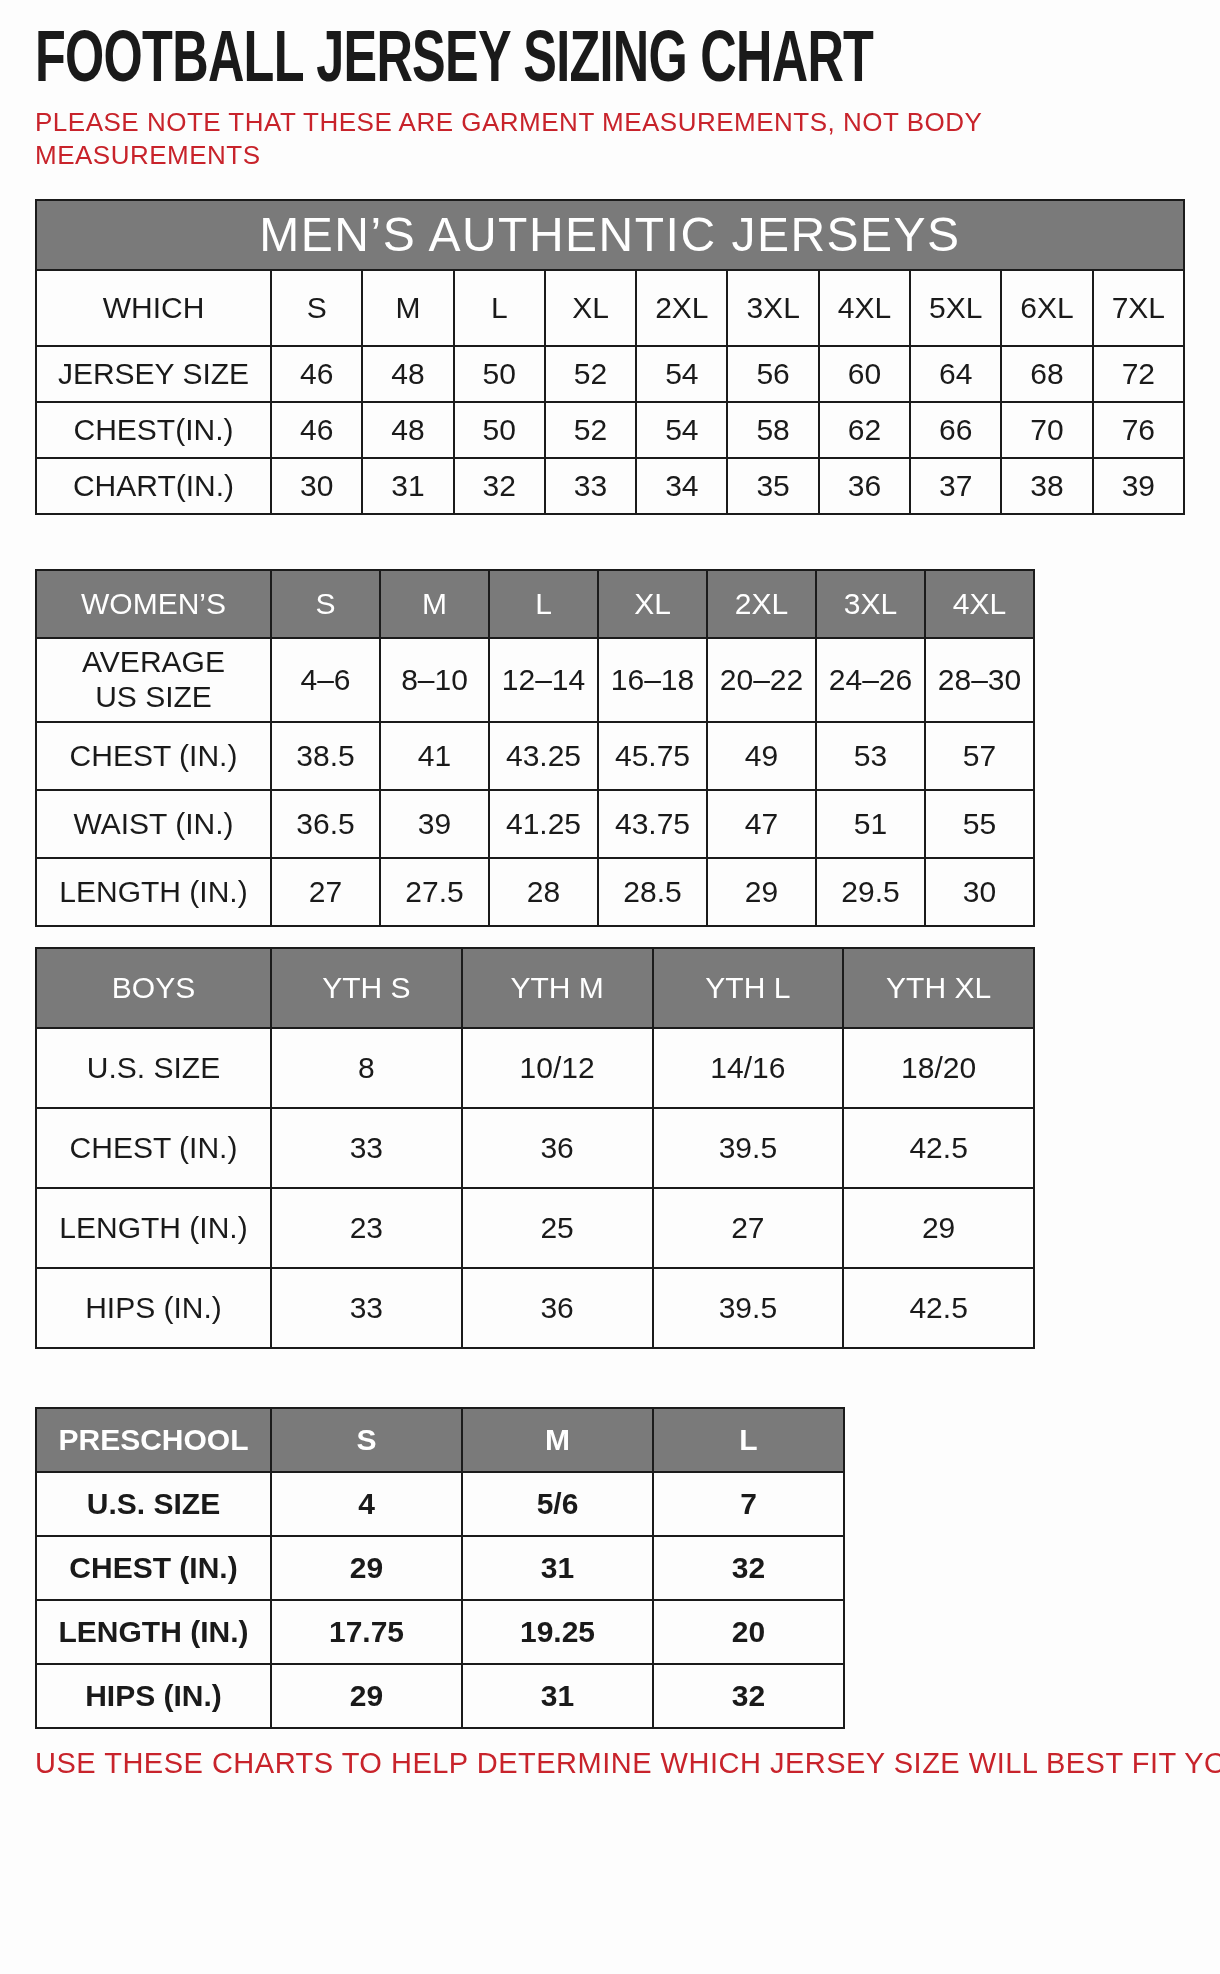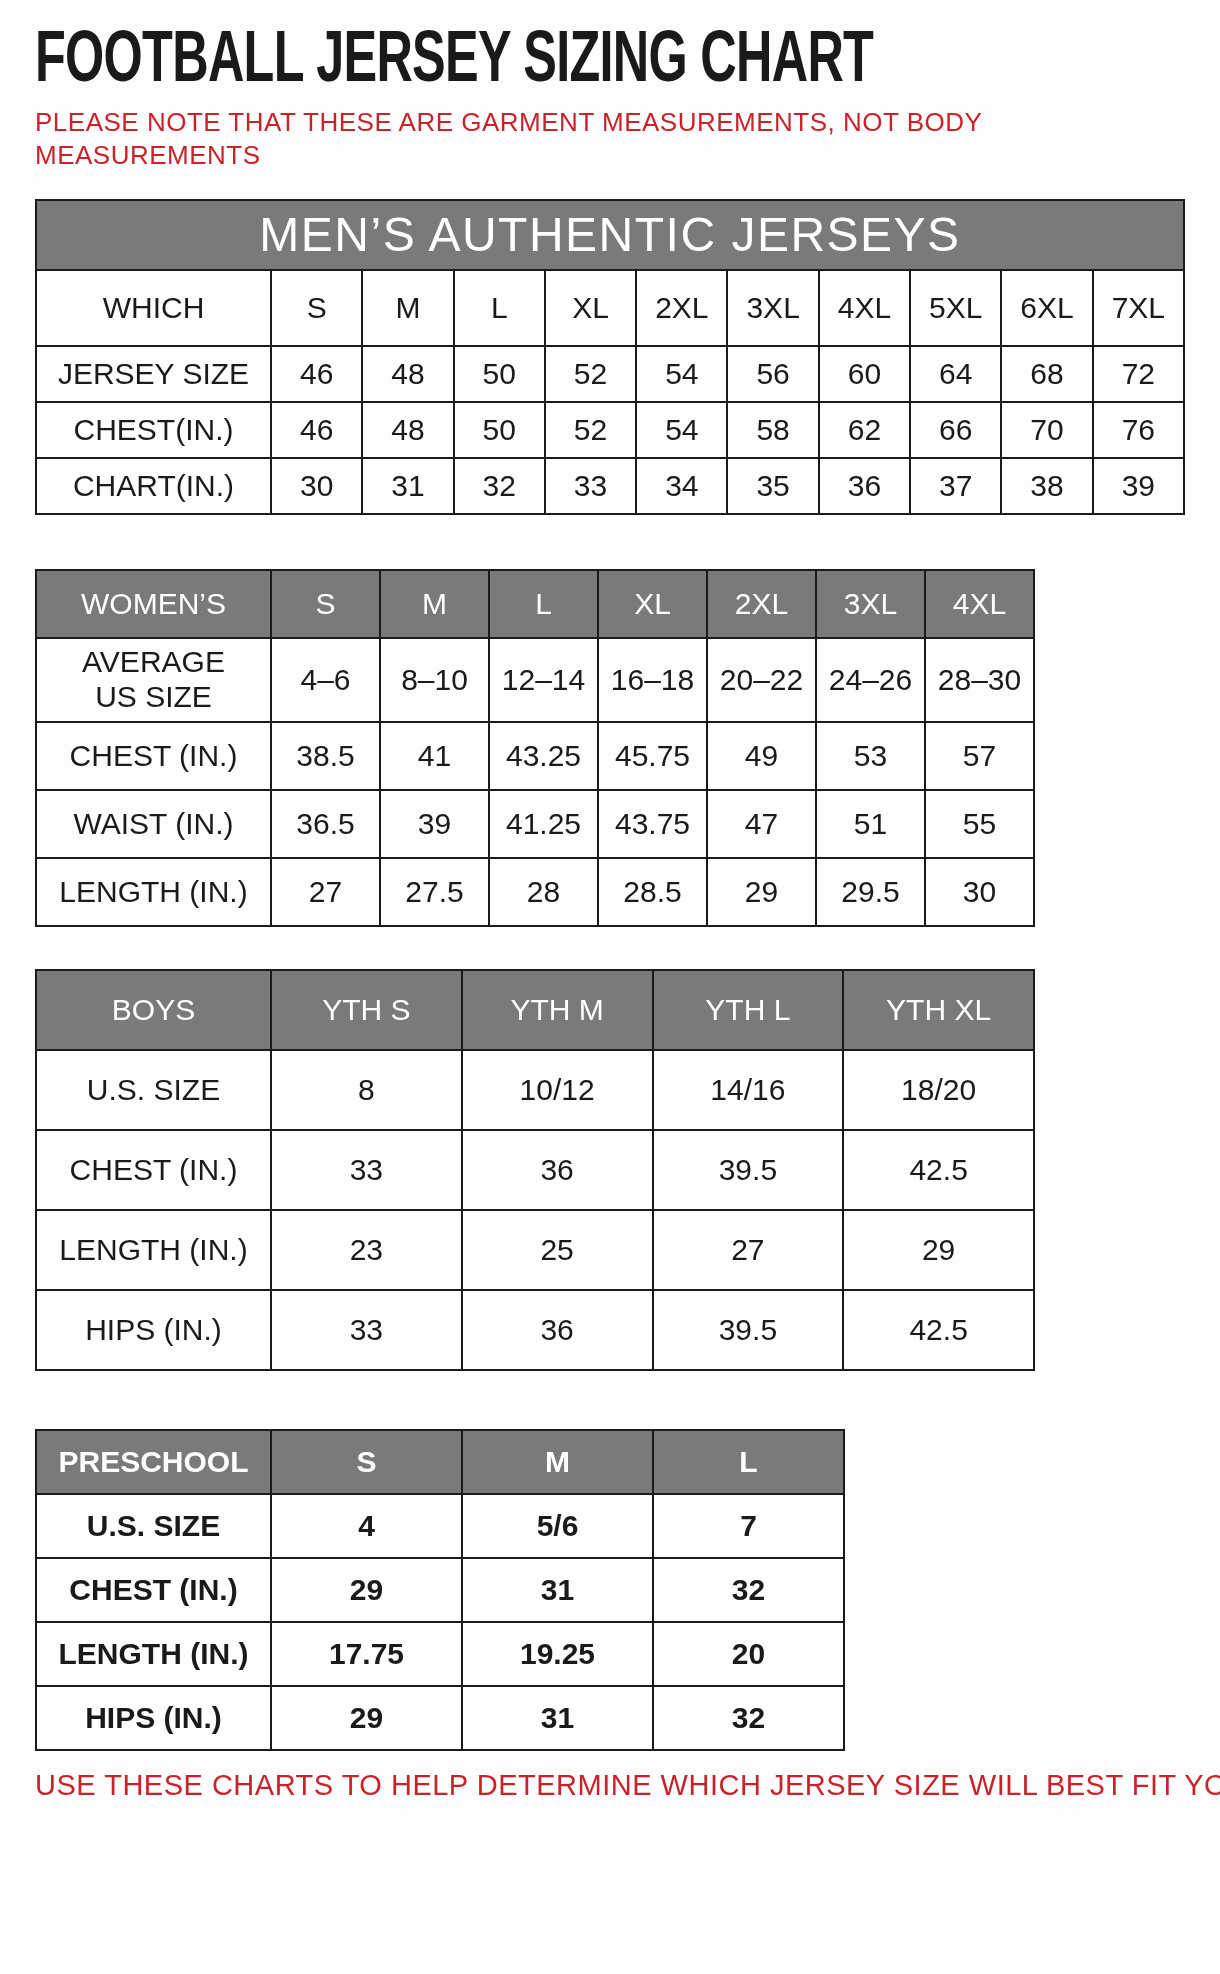--- a/index.html
+++ b/index.html
@@ -68,21 +68,21 @@
   table.mens tr.cols-row td { height: 76px; }
   table.mens tr.data-row td { height: 56px; }
 
   
   table.womens, table.boys { width: 1000px; }
   table.womens { margin-top: 54px; }
   table.womens col.label-col, table.boys col.label-col, table.preschool col.label-col { width: 235px; }
   table.womens tr td { height: 68px; }
   table.womens tr.tall td { height: 84px; }
 
-  table.boys { margin-top: 42px; border-radius: 18px; }
+  table.boys { margin-top: 20px; border-radius: 18px; }
   table.boys tr td { height: 80px; }
 
   
   table.preschool { width: 810px; margin-top: 58px; }
   table.preschool tr td { height: 64px; font-weight: bold; }
 
   .avg-label { display: inline-block; max-width: 170px; line-height: 1.15; }
 
   
   .footer {

